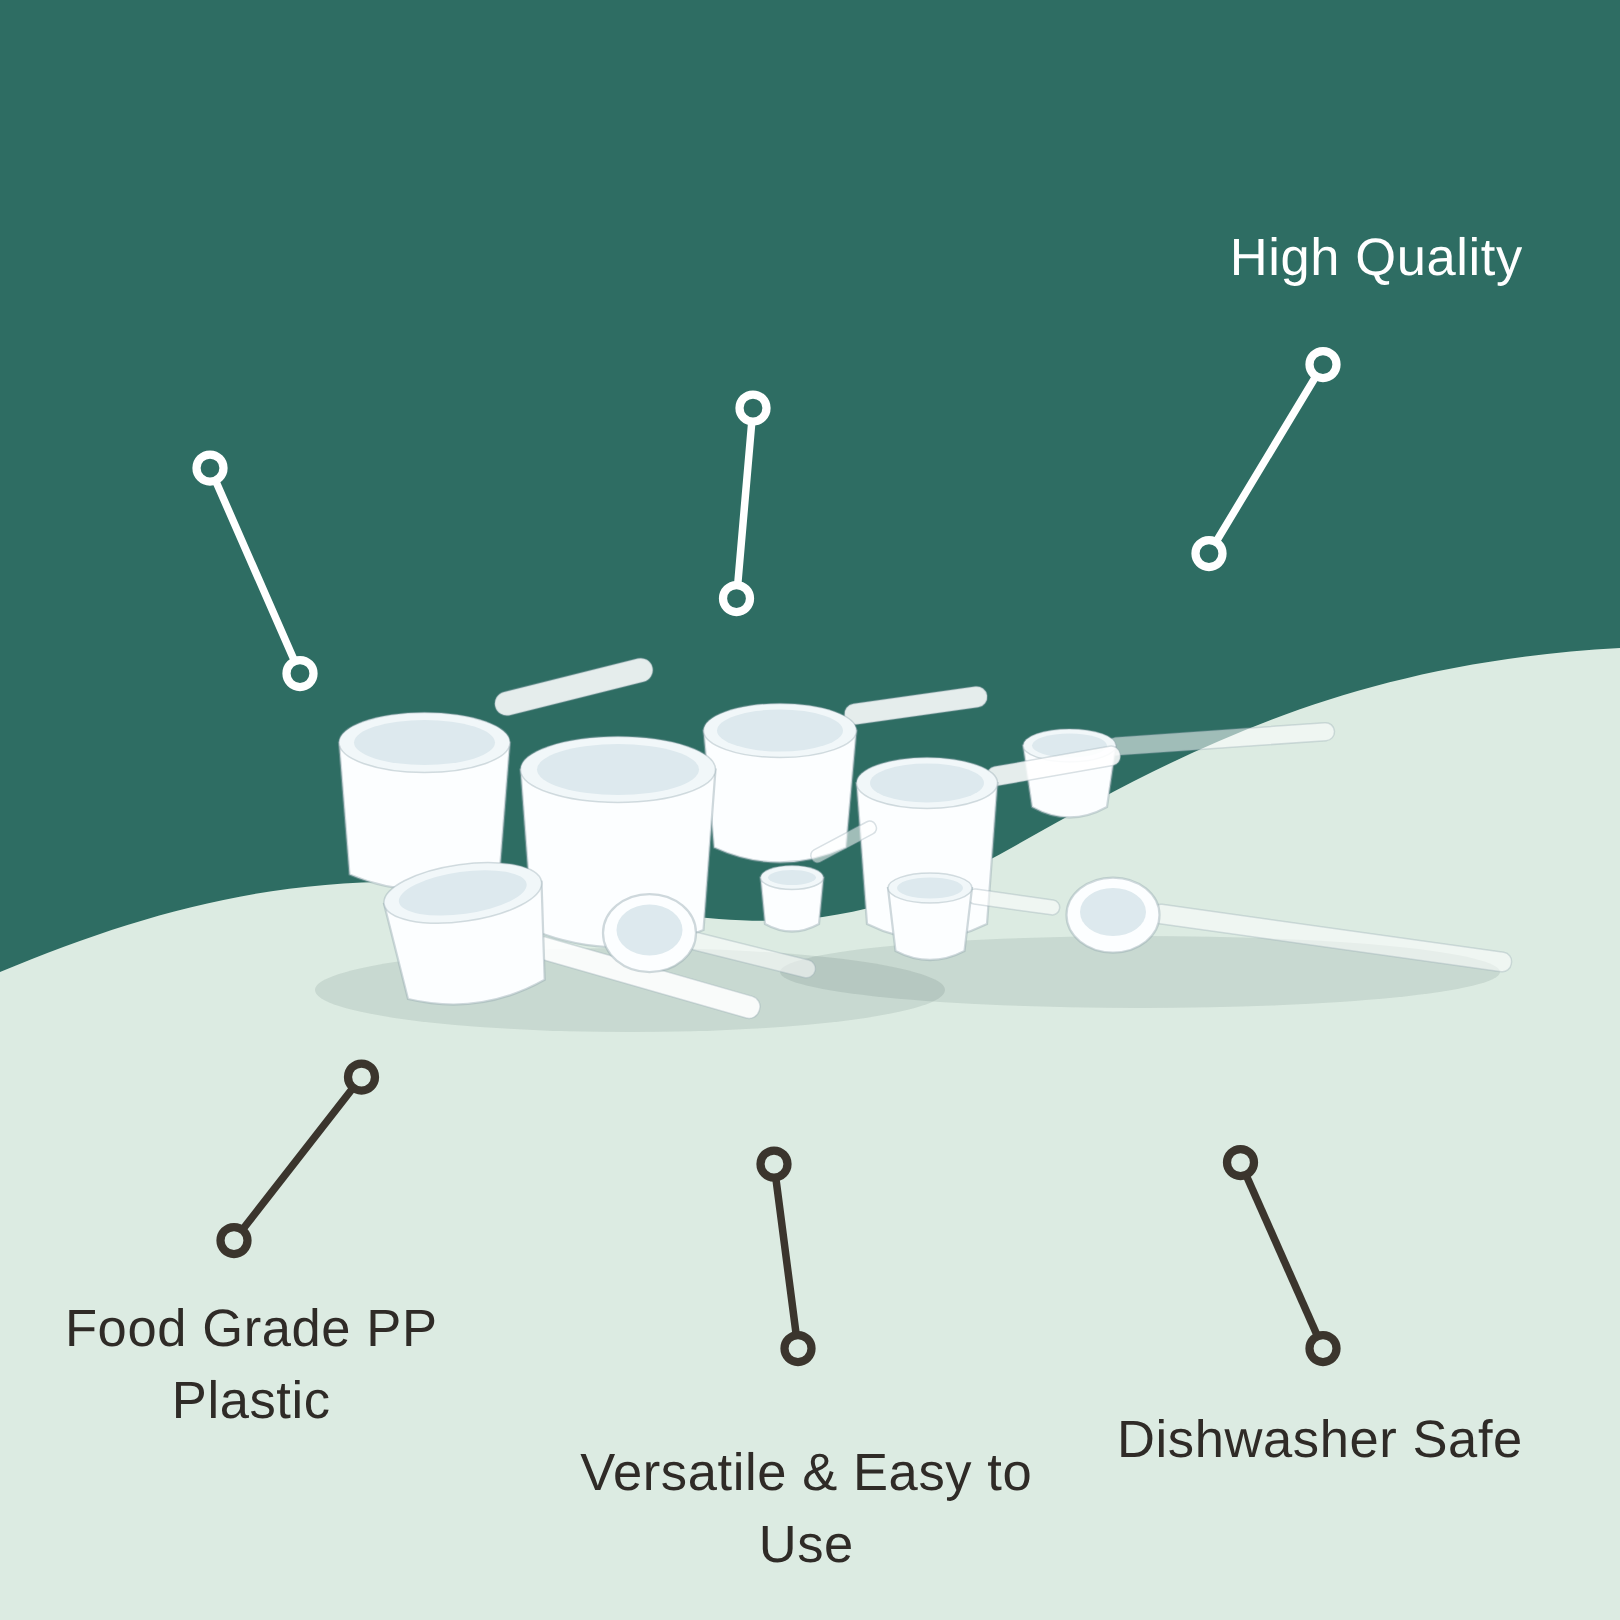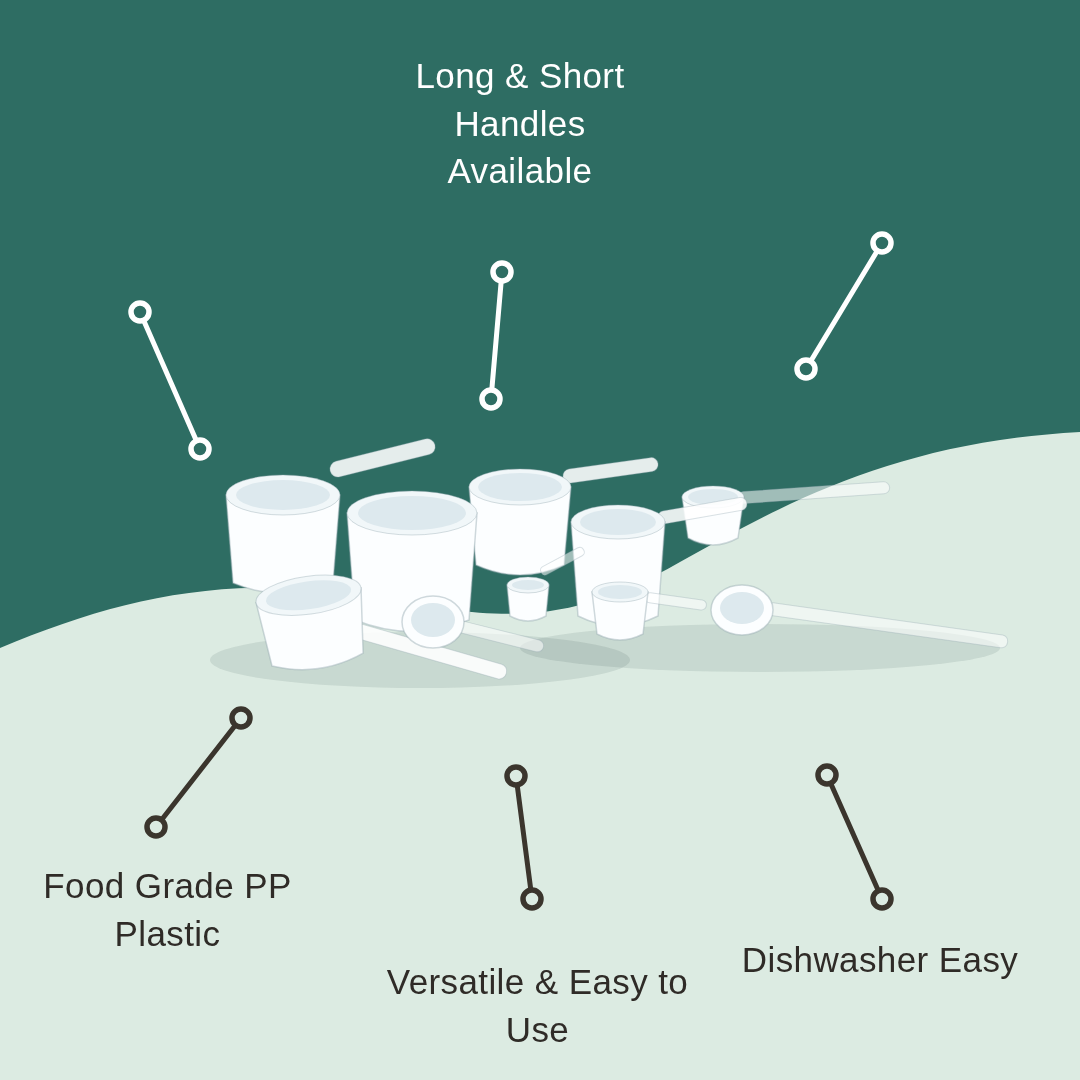--- a/index.html
+++ b/index.html
@@ -176,26 +176,24 @@
       <circle cx="532" cy="899" r="9"></circle>
     </g>
     <g class="conn dark">
       <line x1="827" y1="775" x2="882" y2="899"></line>
       <circle cx="827" cy="775" r="9"></circle>
       <circle cx="882" cy="899" r="9"></circle>
     </g>
   </svg>
 
 
-  <div class="callout light co-handles">Long &amp; Short
-Handles
-Available</div>
 
+  <div class="callout light co-quality">High Quality</div>
 
   <div class="callout dark co-foodgrade">Food Grade PP
 Plastic</div>
 
   <div class="callout dark co-versatile">Versatile &amp; Easy to
 Use</div>
 
-  <div class="callout dark co-dishwasher">Dishwasher Easy</div>
+  <div class="callout dark co-dishwasher">Dishwasher Safe</div>
 
 </div>
 
 </body></html>

